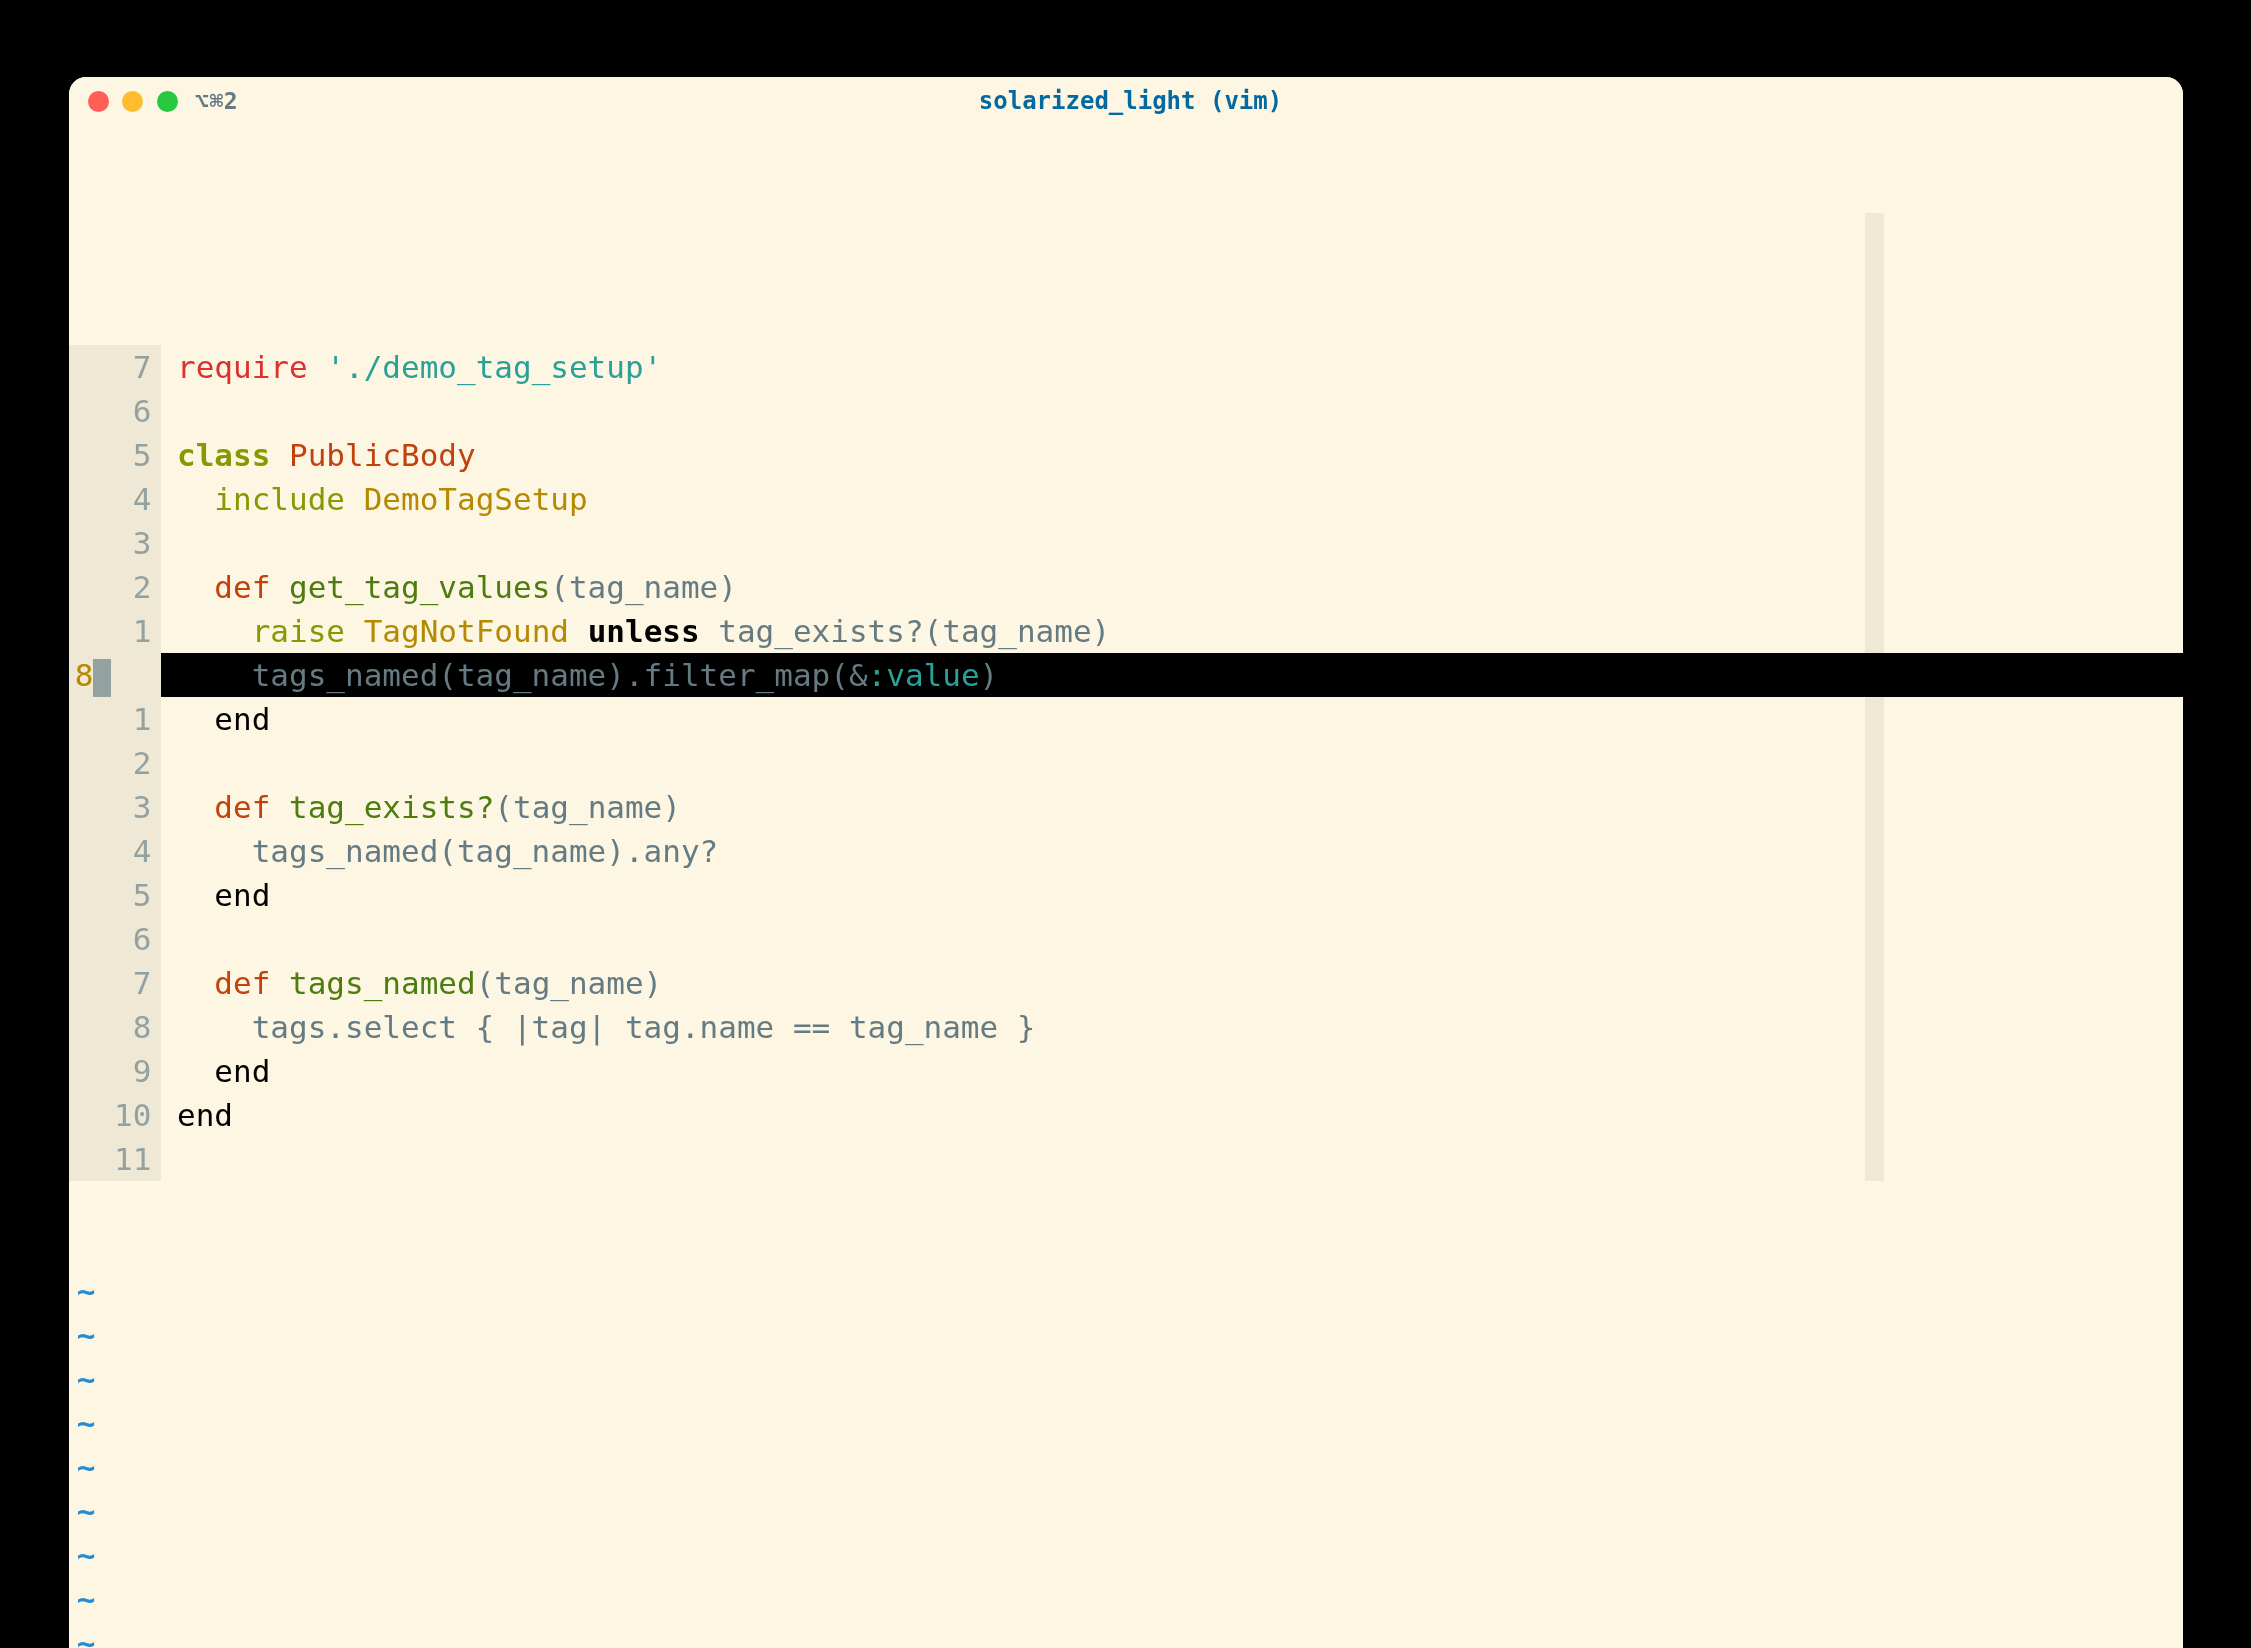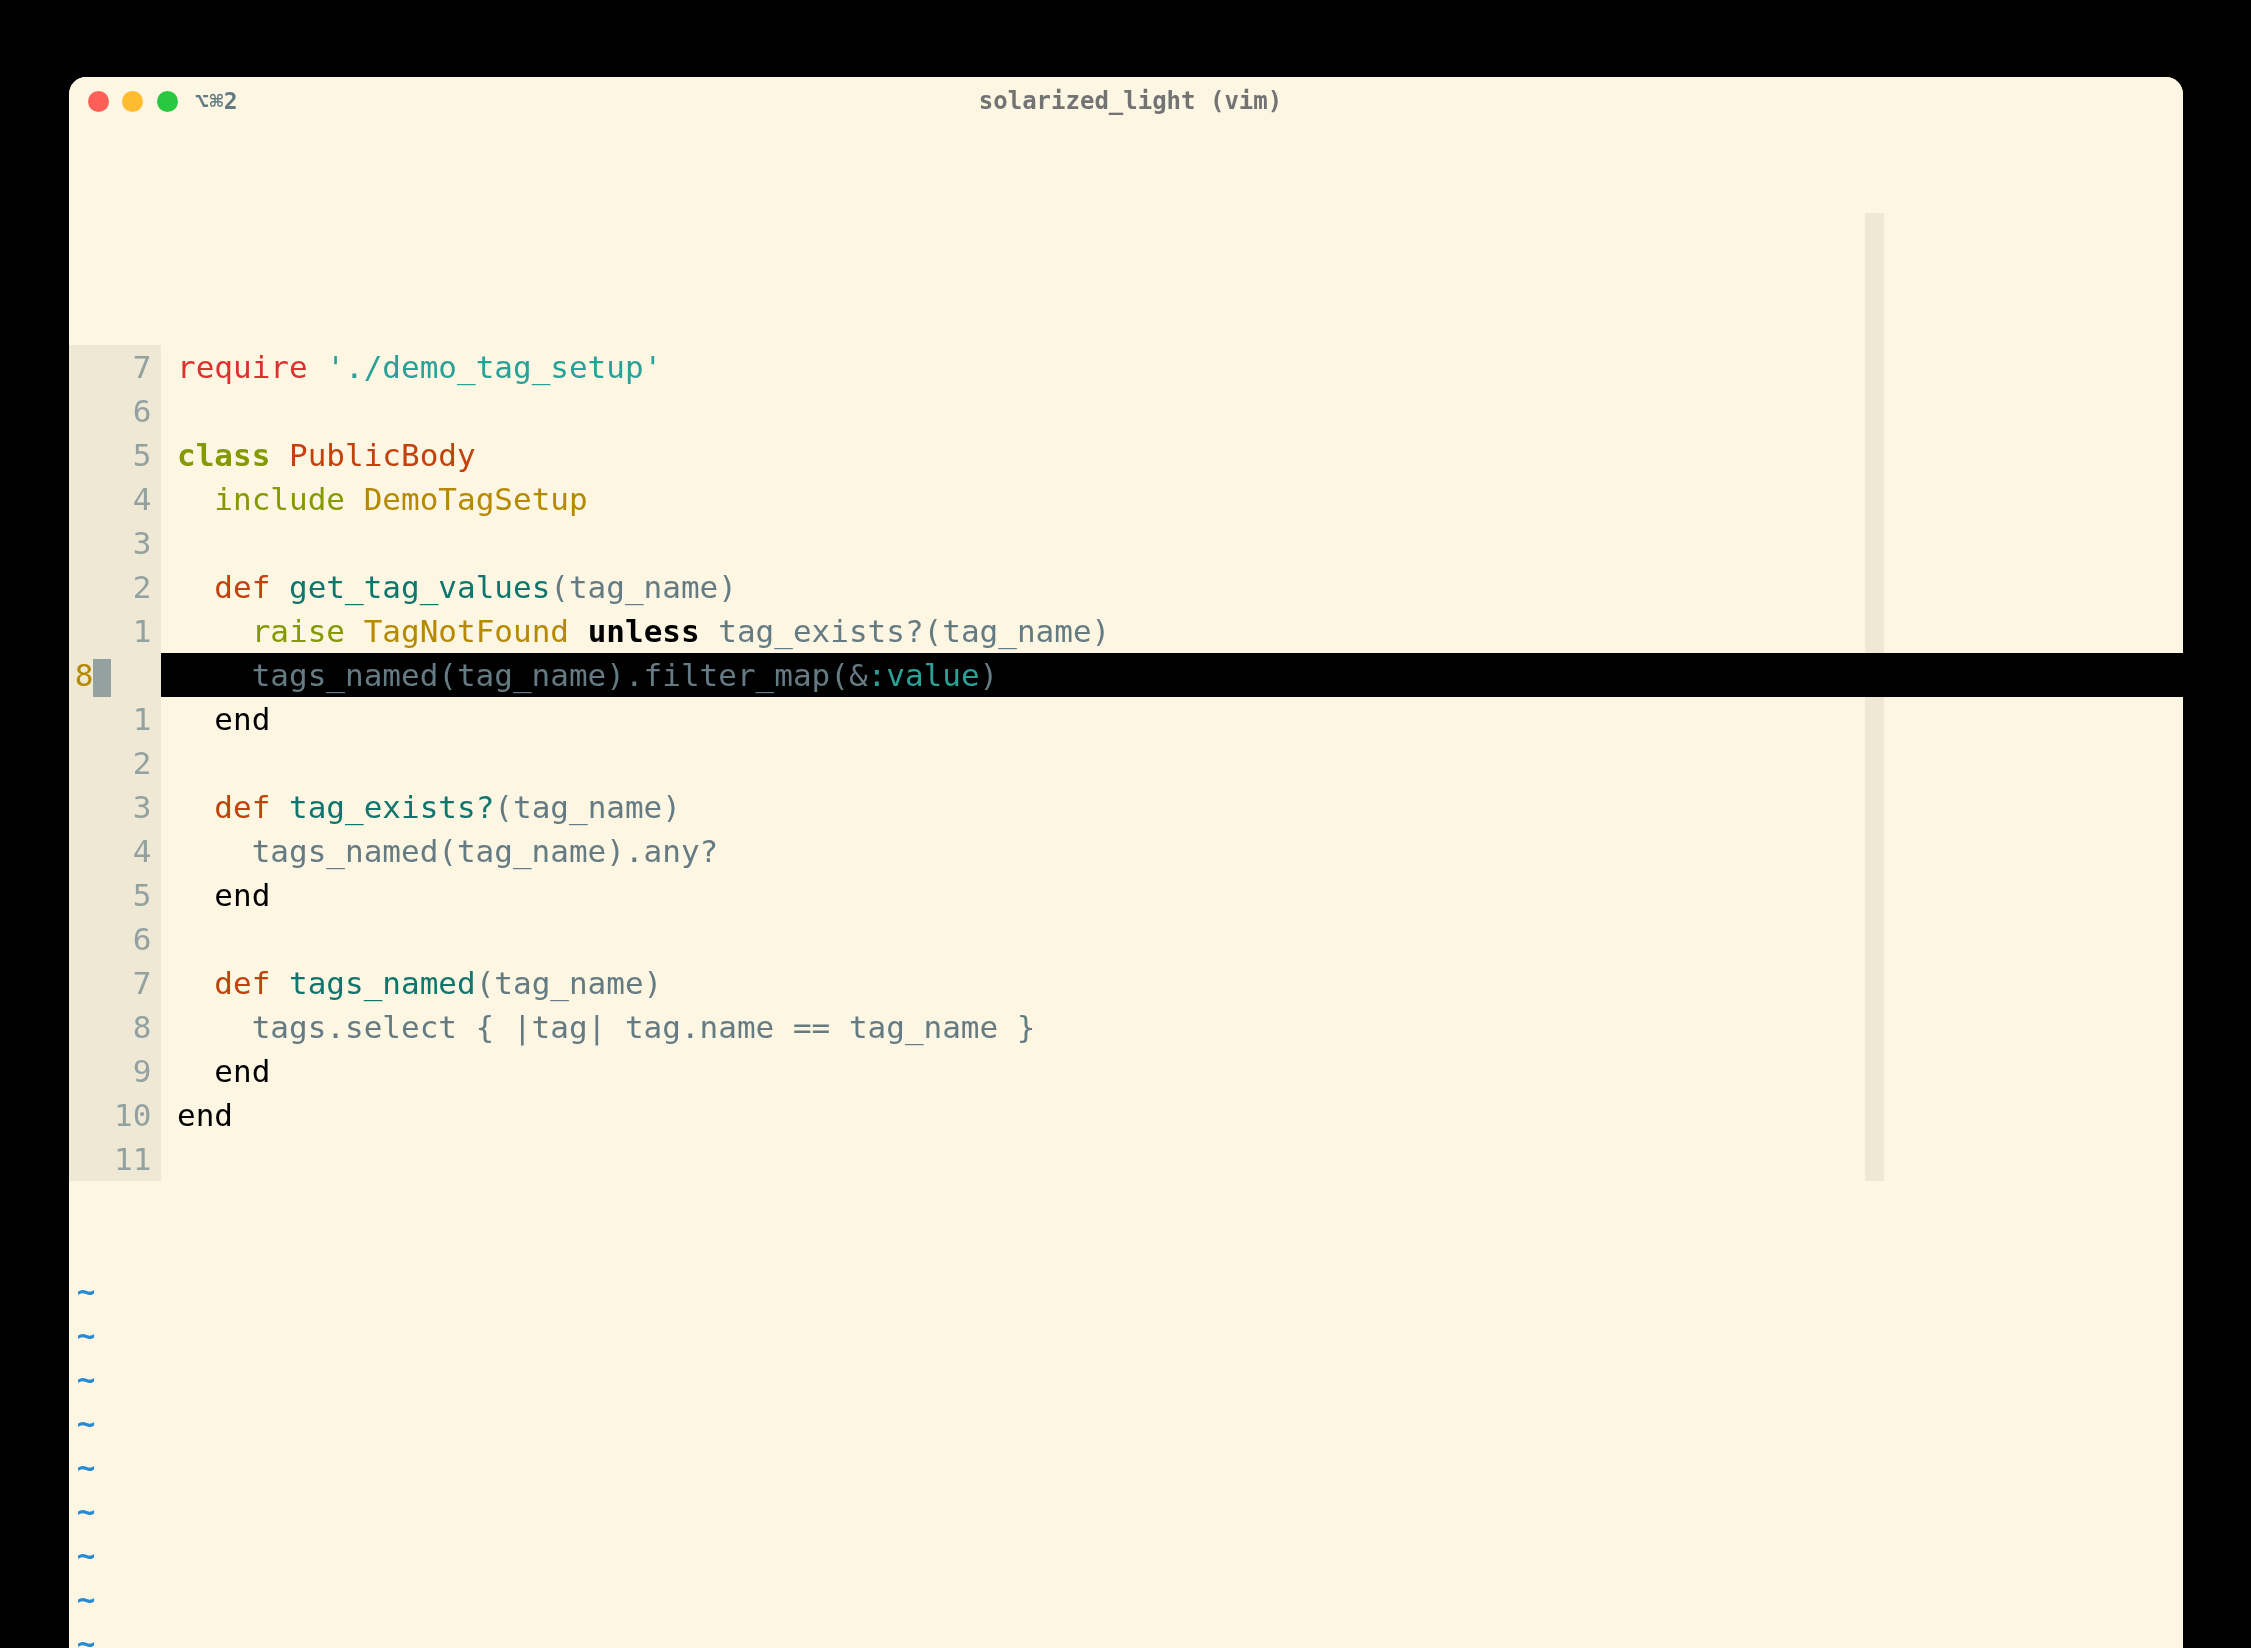--- a/index.html
+++ b/index.html
@@ -31,21 +31,21 @@
     .traffic-lights { display: flex; gap: 13.4px; }
     .tl { width: 21px; height: 21px; border-radius: 50%; }
     .tl.red { background: #ff5f57; }
     .tl.yellow { background: #febc2e; }
     .tl.green { background: #28c840; }
     .tab-label { margin-left: 17.3px; color: #657b83; font-size: 23px; font-weight: 600; letter-spacing: 0.5px; }
     .title {
       position: absolute;
       left: 0; right: 0;
       text-align: center;
-      color: #737373;
+      color: #0369a1;
       font-size: 24px;
       font-weight: 700;
       pointer-events: none;
       padding-left: 9px;
     }
     .editor {
       background: #fdf6e3;
       font-size: 31px;
       line-height: 44px;
       white-space: pre;
@@ -102,21 +102,21 @@
     }
     .tilde-line .tilde { color: #268bd2; }
     
     .kw-require { color: #dc322f; }
     .str { color: #2aa198; }
     .kw-class { color: #859900; font-weight: bold; }
     .classname { color: #c2410c; }
     .kw-include { color: #859900; }
     .modname { color: #b58900; }
     .kw-def { color: #c2410c; }
-    .method { color: #0f766e; }
+    .method { color: #4d7c0f; }
     .kw-raise { color: #859900; }
     .exc { color: #b58900; }
     .kw-unless { color: #000000; font-weight: bold; }
     .sym { color: #2aa198; }
     .kw-end { color: #000000; }
     .editor-body { position: relative; }
   </style>
 </head>
 <body>
 

